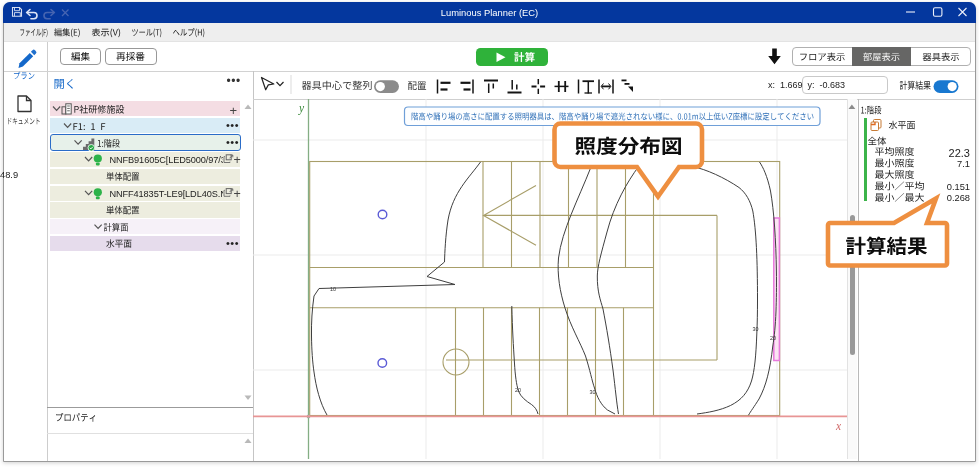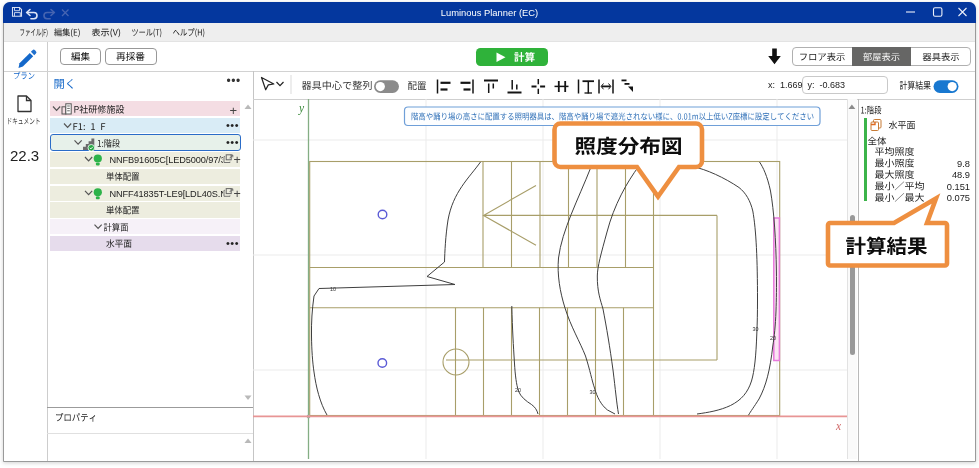--- a/index.html
+++ b/index.html
@@ -253,25 +253,25 @@
 
 <div class="vline" style="left:857.5px;top:99px;height:362px;background:#b9b9b9"></div>
 <div class="abs" style="left:863.5px;top:117.5px;width:3px;height:83px;background:#3cb44a"></div>
 <svg class="ovl" width="1" height="1">
  <g stroke="#c77b35" stroke-width="1" fill="#fff">
   <rect x="873.5" y="119.5" width="7.5" height="8.5" rx="1"></rect>
   <rect x="871" y="122" width="7.5" height="8.5" rx="1"></rect>
  </g>
  <path d="M871,124.5 h4 v-2.5" fill="none" stroke="#e06a1f" stroke-width="1.4"></path>
 </svg>
-<div class="txt" style="left:10px;top:147.3px;width:970px;text-align:left;font-size:15px">22.3</div>
-<div class="txt" style="left:0;top:158.8px;width:970px;text-align:right;font-size:9.3px">9.8</div>
-<div class="txt" style="left:0;top:170.3px;width:970px;text-align:right;font-size:9.3px">48.9</div>
+<div class="txt" style="left:0;top:147.3px;width:970px;text-align:right;font-size:11px">22.3</div>
+<div class="txt" style="left:0;top:158.8px;width:970px;text-align:right;font-size:9.3px">7.1</div>
+<div class="txt" style="left:0;top:170.3px;width:970px;font-size:9.3px">48.9</div>
 <div class="txt" style="left:0;top:181.8px;width:970px;text-align:right;font-size:9.3px">0.151</div>
-<div class="txt" style="left:0;top:193.3px;width:970px;text-align:right;font-size:9.3px">0.075</div>
+<div class="txt" style="left:0;top:193.3px;width:970px;text-align:right;font-size:9.3px">0.268</div>
 
 <svg class="ovl" width="1" height="1">
  <defs>
       <path id="r30d5" d="M861 -665 800 -704C781 -699 762 -699 747 -699C701 -699 302 -699 245 -699C212 -699 173 -702 145 -705V-617C171 -618 205 -620 245 -620C302 -620 698 -620 756 -620C742 -524 696 -385 625 -294C541 -187 429 -102 235 -53L303 22C487 -36 606 -129 697 -246C776 -349 824 -510 846 -615C850 -634 854 -651 861 -665Z"></path>
       <path id="r30a1" d="M865 -505 820 -547C807 -544 780 -542 765 -542C717 -542 310 -542 271 -542C241 -542 205 -545 177 -549V-466C208 -468 241 -470 271 -470C310 -470 693 -469 749 -469C720 -420 648 -332 577 -289L642 -244C732 -306 816 -431 845 -478C850 -486 859 -498 865 -505ZM529 -402H442C445 -382 448 -362 448 -342C448 -212 429 -102 294 -11C271 5 247 15 225 23L296 79C507 -38 527 -189 529 -402Z"></path>
       <path id="r30a4" d="M86 -361 126 -283C265 -326 402 -386 507 -446V-76C507 -38 504 12 501 31H599C595 11 593 -38 593 -76V-498C695 -566 787 -642 863 -721L796 -783C727 -700 627 -613 523 -548C412 -478 259 -408 86 -361Z"></path>
       <path id="r30eb" d="M524 -21 577 23C584 17 595 9 611 0C727 -57 866 -160 952 -277L905 -345C828 -232 705 -141 613 -99C613 -130 613 -613 613 -676C613 -714 616 -742 617 -750H525C526 -742 530 -714 530 -676C530 -613 530 -123 530 -77C530 -57 528 -37 524 -21ZM66 -26 141 24C225 -45 289 -143 319 -250C346 -350 350 -564 350 -675C350 -705 354 -735 355 -747H263C267 -726 270 -704 270 -674C270 -563 269 -363 240 -272C210 -175 150 -86 66 -26Z"></path>
       <path id="r0028" d="M239 196 295 171C209 29 168 -141 168 -311C168 -480 209 -649 295 -792L239 -818C147 -668 92 -507 92 -311C92 -114 147 47 239 196Z"></path>
       <path id="r0046" d="M101 0H193V-329H473V-407H193V-655H523V-733H101Z"></path>
       <path id="r0029" d="M99 196C191 47 246 -114 246 -311C246 -507 191 -668 99 -818L42 -792C128 -649 171 -480 171 -311C171 -141 128 29 42 171Z"></path>

